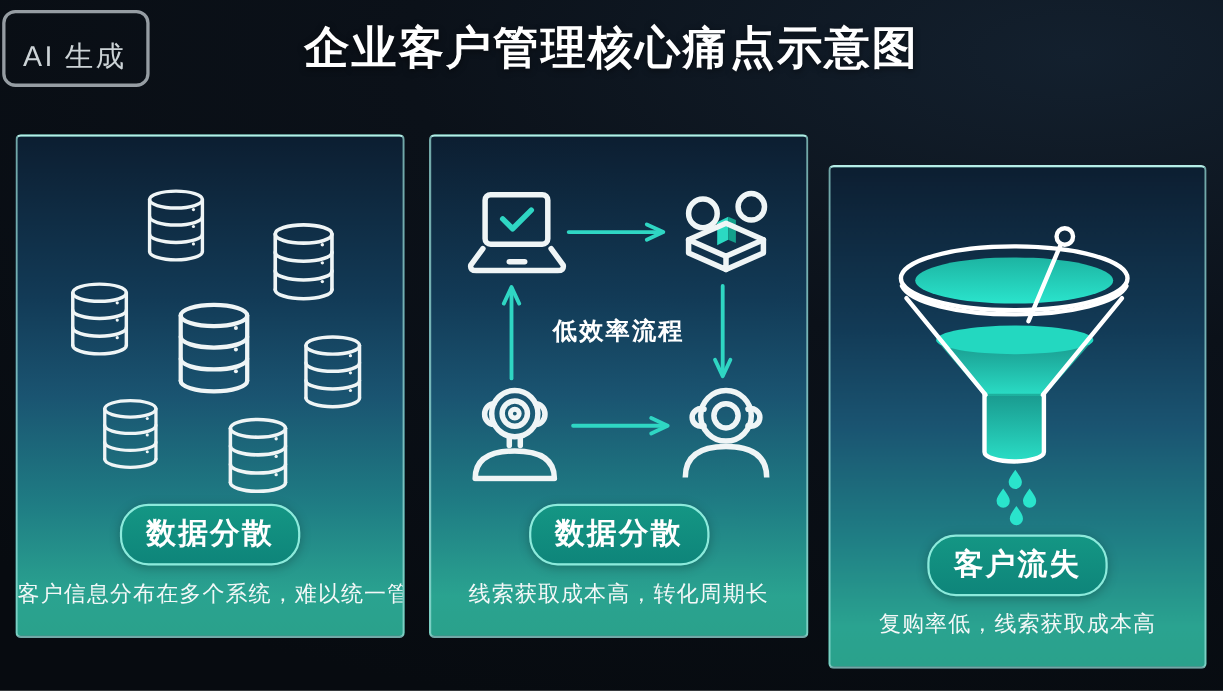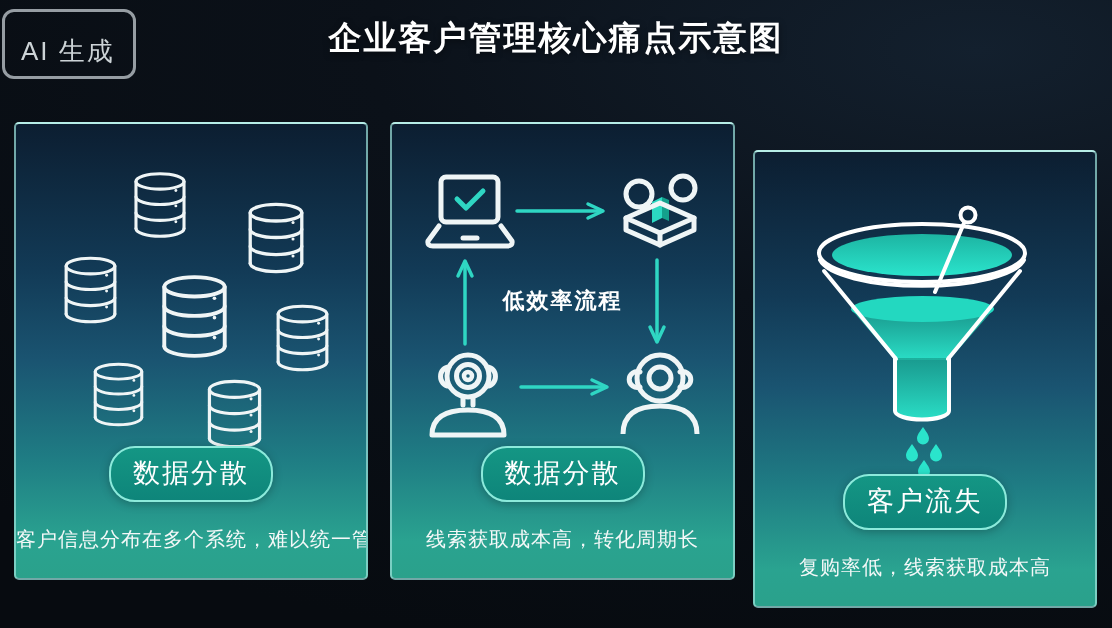--- a/index.html
+++ b/index.html
@@ -16,21 +16,21 @@
   .ai-badge {
     position: absolute; left: 2px; top: 9px;
     padding: 22px 18px 7px 16px;
     border: 3px solid rgba(198, 206, 211, 0.75);
     border-radius: 12px;
     font-size: 26px; color: #ccd3d6; letter-spacing: 2px;
   }
   .page-title {
     position: absolute; top: 16px; left: 0; width: 100%;
     text-align: center;
-    font-size: 33px; font-weight: 800; color: #ffffff;
+    font-size: 41px; font-weight: 800; color: #ffffff;
     letter-spacing: 2px;
     text-shadow: 0 2px 6px rgba(0,0,0,0.5);
   }
 
   
   .panel {
     position: absolute; top: 122px; height: 458px;
     border: 2px solid rgba(158, 227, 219, 0.7);
     border-top-color: rgba(190, 242, 236, 0.95);
     border-radius: 5px;
@@ -40,27 +40,27 @@
     overflow: hidden;
   }
   .panel-1 { left: 14px;  width: 354px; }
   .panel-2 { left: 390px; width: 345px; }
   .panel-3 { left: 753px; width: 344px; margin-top: 28px; }
 
   .abs { position: absolute; }
   .abs svg { display: block; width: 100%; height: 100%; }
 
   .pill-badge {
-    position: absolute; bottom: 76px; left: 50%;
+    position: absolute; bottom: 64px; left: 50%;
     transform: translateX(-50%);
     padding: 7px 22px 9px 22px;
     background: linear-gradient(180deg, #149684, #0e857a);
     border: 2px solid #8ceadb;
     border-radius: 26px;
-    font-size: 27px; font-weight: 400; color: #ffffff;
+    font-size: 27px; font-weight: 700; color: #ffffff;
     letter-spacing: 2px; white-space: nowrap;
     box-shadow: 0 2px 10px rgba(0,0,0,0.25);
   }
   .panel-subtitle {
     position: absolute; bottom: 25px; left: 0; width: 100%;
     text-align: center;
     font-size: 20px; color: #f4f8f8; letter-spacing: 1px;
     white-space: nowrap;
   }
   .flow-label {

